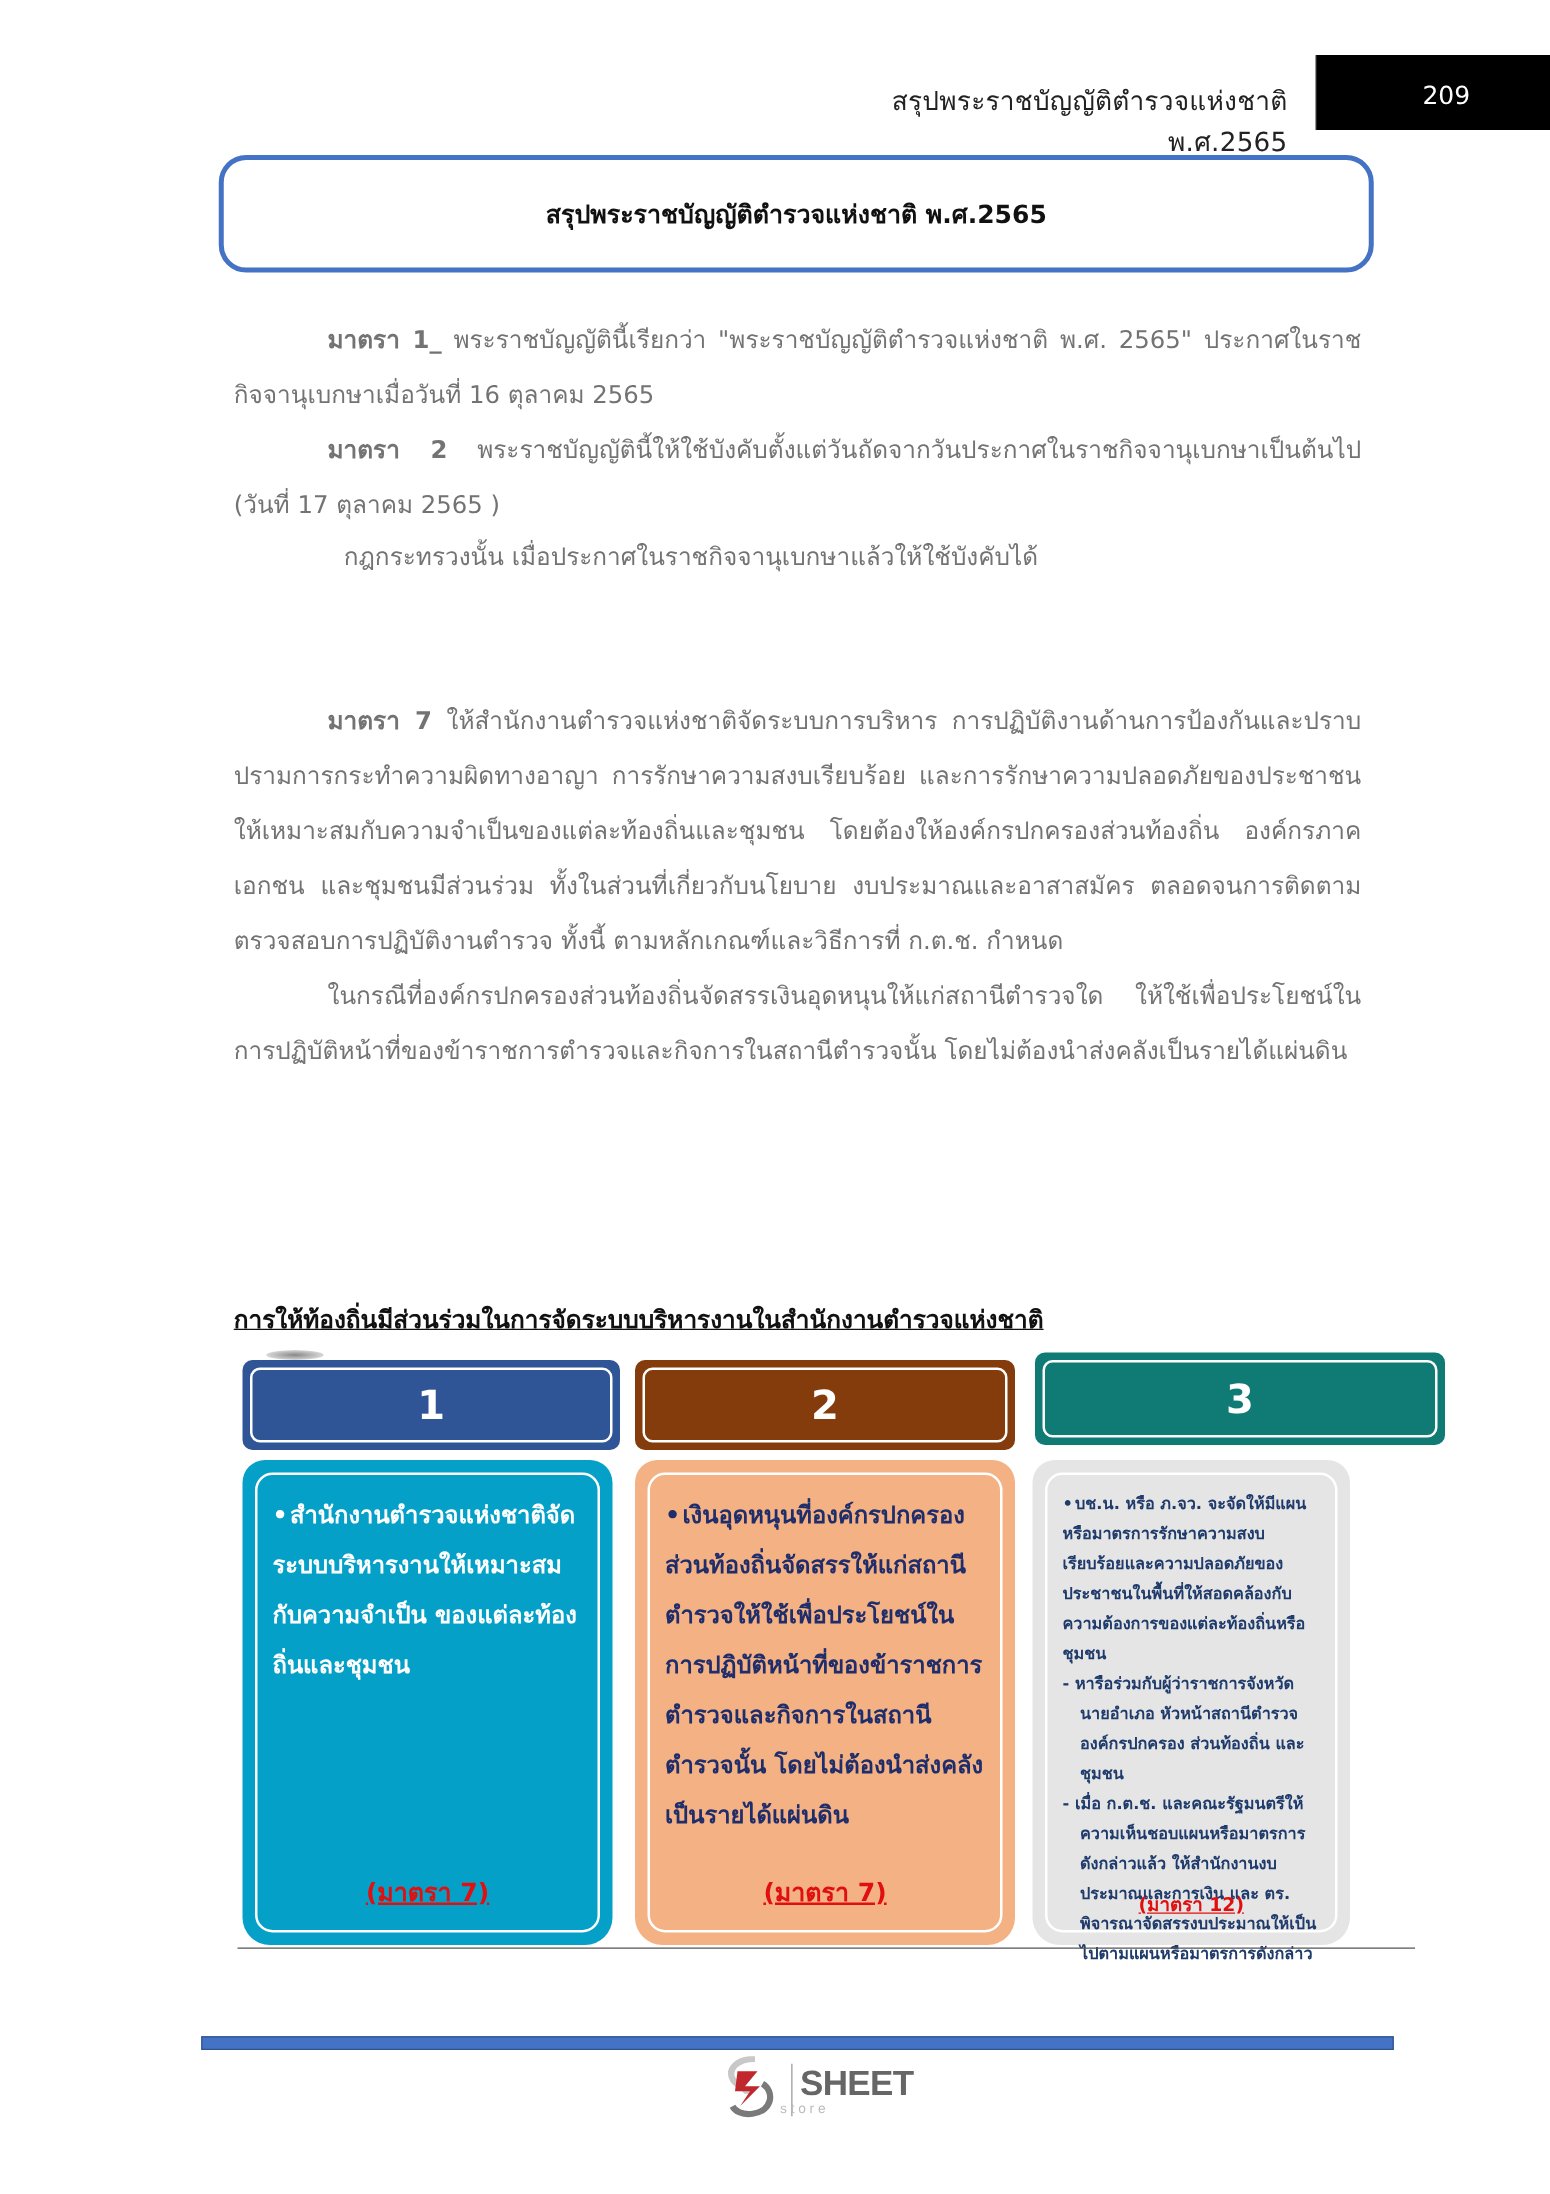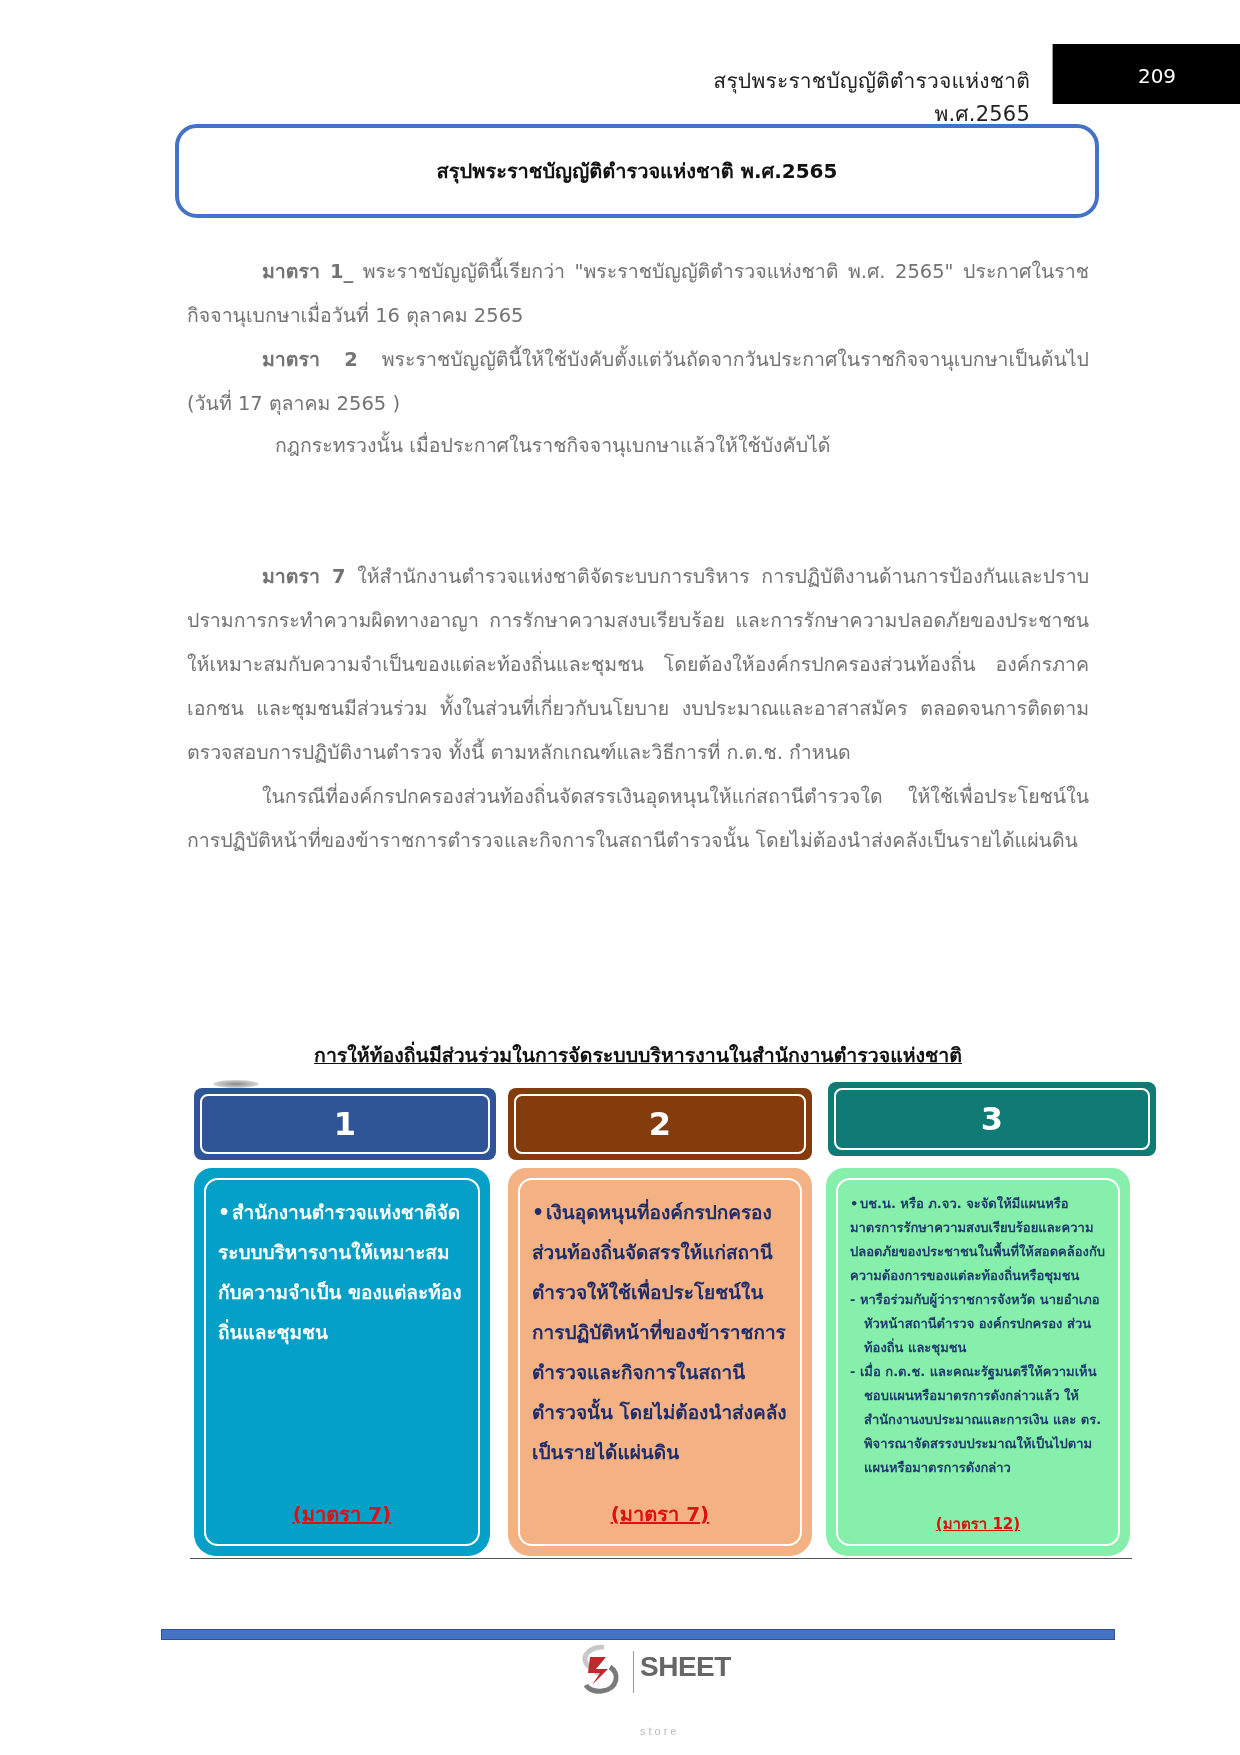--- a/index.html
+++ b/index.html
@@ -16,42 +16,42 @@
   .title-text { font-size:20px; font-weight:bold; color:#111; }
 
   
   .body-text { left:187px; width:902px; font-size:19.5px; line-height:44px; color:#737373; text-align:justify; }
   .para { margin:0; }
   .indent { text-indent:75px; }
   .indent-small { text-indent:88px; }
   .sec-label { font-weight:bold; }
 
   
-  .diagram-title { left:187px; top:1040px; width:902px; text-align:center; font-size:19.5px; font-weight:bold; text-decoration:underline; color:#111; }
+  .diagram-title { left:187px; top:1040px; width:902px; text-align:left; font-size:19.5px; font-weight:bold; text-decoration:underline; color:#111; }
   .shadow-tab { left:213px; top:1080px; width:46px; height:8px; background:radial-gradient(ellipse at center, #888 0%, #ccc 60%, rgba(255,255,255,0) 100%); border-radius:50%; }
   .num-header { border-radius:8px; box-sizing:border-box; padding:6px; }
   .num-inner { width:100%; height:100%; border:2px solid #fff; border-radius:8px; box-sizing:border-box; display:flex; align-items:center; justify-content:center; color:#fff; font-size:32px; font-weight:bold; }
   .card { border-radius:18px 18px 22px 22px; box-sizing:border-box; padding:10px; }
   .card-inner { width:100%; height:100%; border:2px solid #fff; border-radius:14px; box-sizing:border-box; position:relative; }
   .card-text { position:absolute; left:12px; right:10px; top:12px; font-weight:bold; }
   .bullet { display:inline-block; width:14px; }
   .ref { position:absolute; left:0; right:0; text-align:center; color:#e01010; font-weight:bold; text-decoration:underline; }
 
   .c1-text { font-size:19px; line-height:40px; color:#fff; }
   .c2-text { font-size:19px; line-height:40px; color:#1f2d6b; }
   .c3-text { font-size:13px; line-height:24px; color:#1f3b6b; }
   .c3-sub { padding-left:14px; text-indent:-14px; }
 
   .diagram-baseline { left:190px; top:1558px; width:942px; height:1px; background:#555; }
 
   
   .footer-bar { left:161px; top:1629px; width:952px; height:9px; background:#4472c4; border:1px solid #2f528f; }
   .logo { left:576px; top:1645px; width:170px; height:48px; }
   .logo-word { left:640px; top:1651px; font-size:28px; font-weight:bold; color:#666; font-family:"Liberation Sans", sans-serif; letter-spacing:-0.5px; }
-  .logo-sub { left:640px; top:1681px; font-size:11px; color:#bbb; letter-spacing:3px; font-family:"Liberation Sans", sans-serif;margin-top:44px; }
+  .logo-sub { left:624px; top:1681px; font-size:11px; color:#bbb; letter-spacing:3px; font-family:"Liberation Sans", sans-serif; }
   .logo-divider { left:633px; top:1651px; width:1px; height:42px; background:#999; }
 </style>
 </head>
 <body>
 
 <div class="abs running-title">สรุปพระราชบัญญัติตำรวจแห่งชาติ พ.ศ.2565</div>
 <div class="abs page-num-box"></div>
 <div class="abs page-num">209</div>
 
 <div class="abs title-box">
@@ -94,21 +94,21 @@
 <div class="abs card" style="left:508px; top:1168px; width:304px; height:388px; background:#f4b183;">
   <div class="card-inner">
     <div class="card-text c2-text"><span class="bullet">•</span><span>เงินอุดหนุนที่องค์กรปกครองส่วนท้องถิ่นจัดสรรให้แก่สถานีตำรวจให้ใช้เพื่อประโยชน์ในการปฏิบัติหน้าที่ของข้าราชการตำรวจและกิจการในสถานีตำรวจนั้น  โดยไม่ต้องนำส่งคลังเป็นรายได้แผ่นดิน</span></div>
     <div class="ref" style="top:318px; font-size:20px;">(มาตรา 7)</div>
   </div>
 </div>
 
 <div class="abs num-header" style="left:828px; top:1082px; width:328px; height:74px; background:#0f7b74;">
   <div class="num-inner">3</div>
 </div>
-<div class="abs card" style="left:826px; top:1168px; width:304px; height:388px; background:#86efac;">
+<div class="abs card" style="left:826px; top:1168px; width:254px; height:388px; background:#e5e5e5;">
   <div class="card-inner">
     <div class="card-text c3-text">
       <div><span class="bullet" style="width:10px;">•</span><span>บช.น. หรือ ภ.จว. จะจัดให้มีแผนหรือมาตรการรักษาความสงบเรียบร้อยและความปลอดภัยของประชาชนในพื้นที่ให้สอดคล้องกับความต้องการของแต่ละท้องถิ่นหรือชุมชน</span></div>
       <div class="c3-sub">- หารือร่วมกับผู้ว่าราชการจังหวัด นายอำเภอ หัวหน้าสถานีตำรวจ องค์กรปกครอง ส่วนท้องถิ่น และชุมชน</div>
       <div class="c3-sub">- เมื่อ ก.ต.ช. และคณะรัฐมนตรีให้ความเห็นชอบแผนหรือมาตรการดังกล่าวแล้ว ให้สำนักงานงบประมาณและการเงิน และ ตร. พิจารณาจัดสรรงบประมาณให้เป็นไปตามแผนหรือมาตรการดังกล่าว</div>
     </div>
     <div class="ref" style="top:332px; font-size:15px;">(มาตรา 12)</div>
   </div>
 </div>
 

